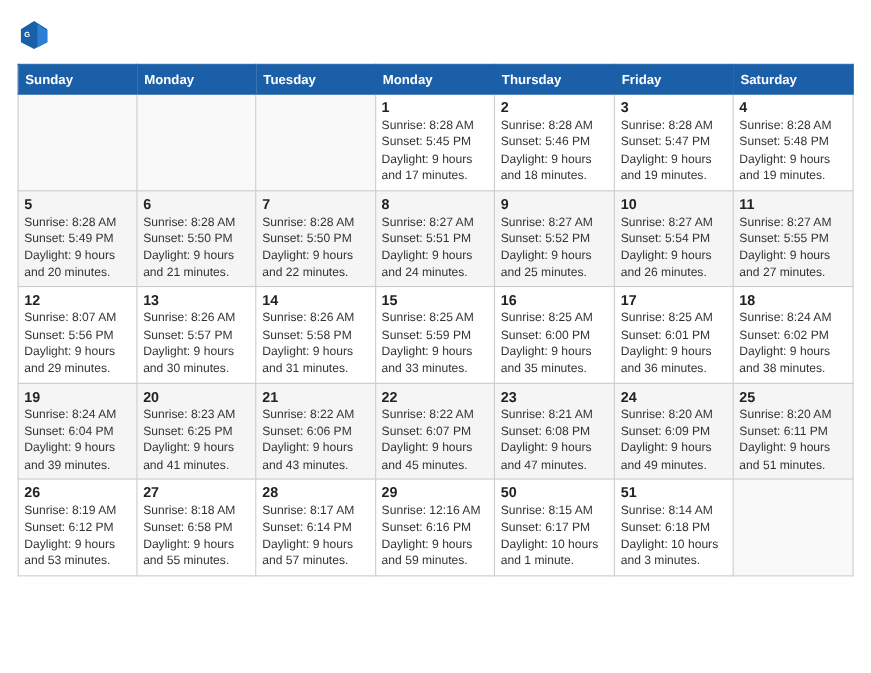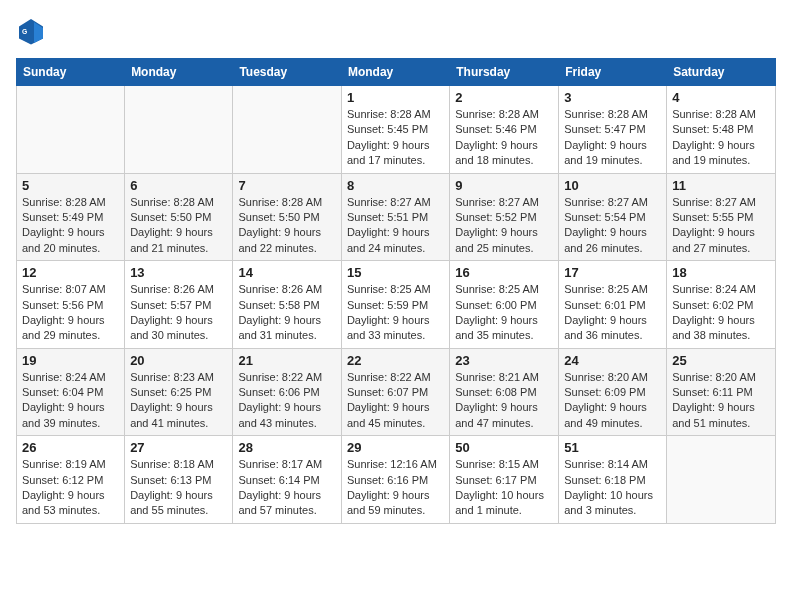--- a/index.html
+++ b/index.html
@@ -288,21 +288,21 @@
       <tr>
         <td>
           <span class="day-number">26</span>
           <div class="day-info">Sunrise: 8:19 AM
 Sunset: 6:12 PM
 Daylight: 9 hours and 53 minutes.</div>
         </td>
         <td>
           <span class="day-number">27</span>
           <div class="day-info">Sunrise: 8:18 AM
-Sunset: 6:13 PM
+Sunset: 6:58 PM
 Daylight: 9 hours and 55 minutes.</div>
         </td>
         <td>
           <span class="day-number">28</span>
           <div class="day-info">Sunrise: 8:17 AM
 Sunset: 6:14 PM
 Daylight: 9 hours and 57 minutes.</div>
         </td>
         <td>
           <span class="day-number">29</span>

